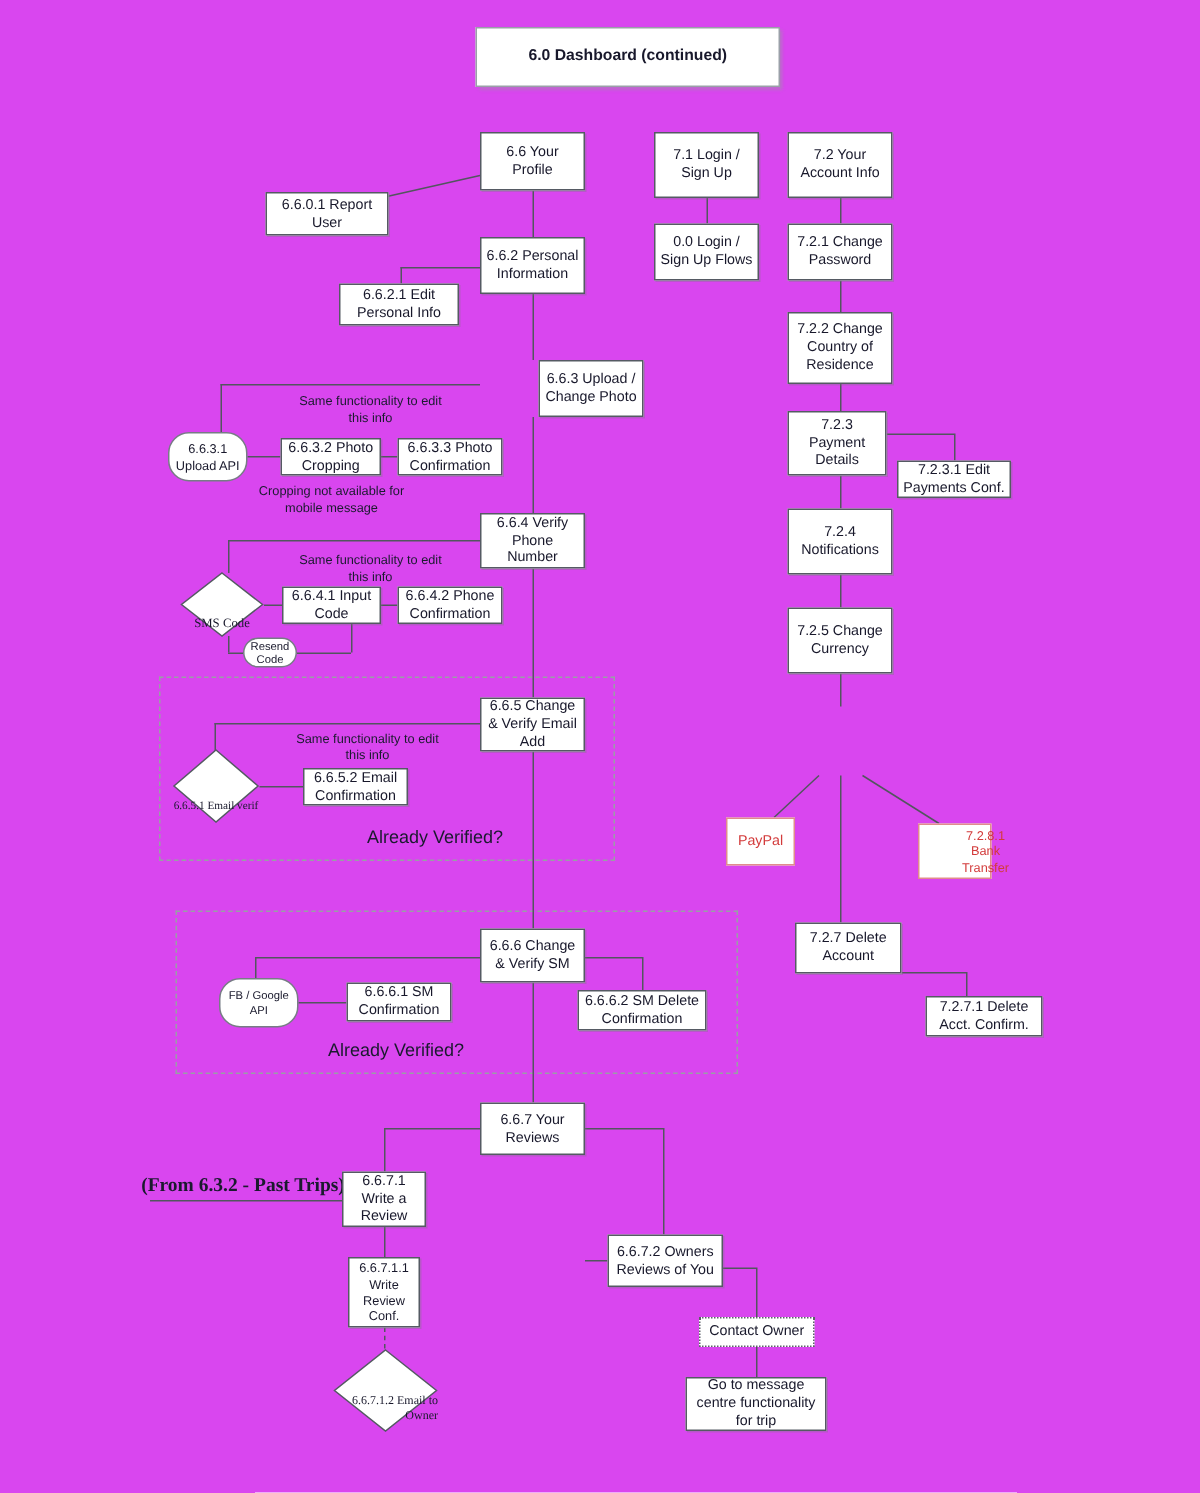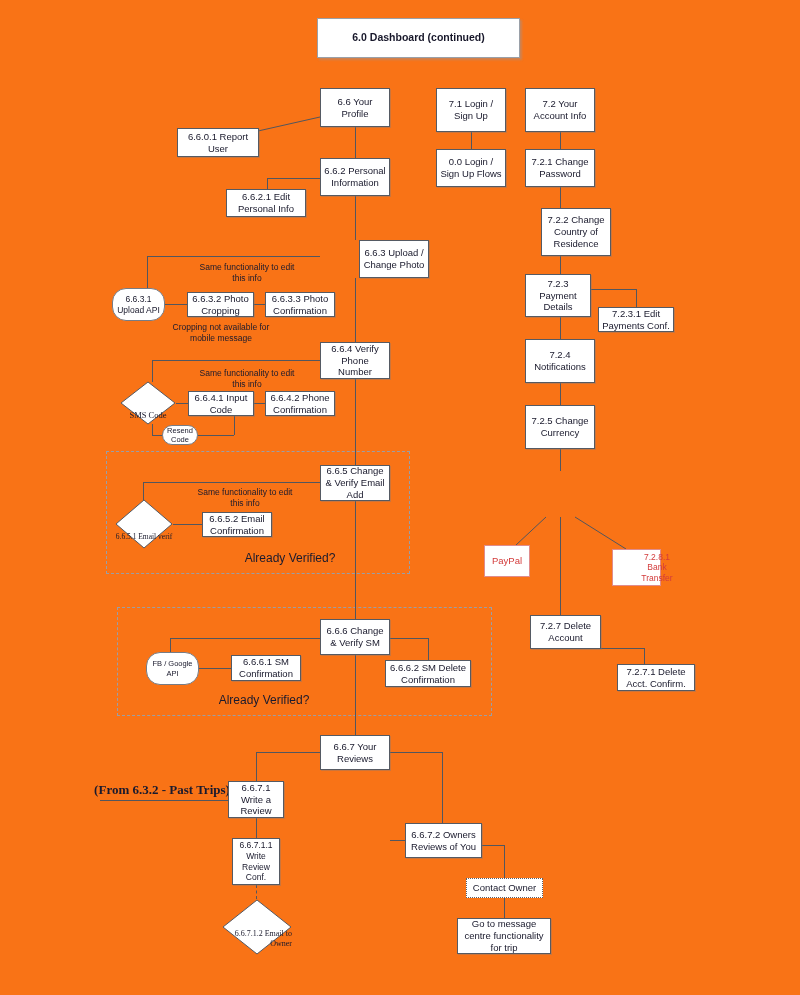--- a/index.html
+++ b/index.html
@@ -1,17 +1,17 @@
 <!DOCTYPE html>
 <html><head>
 <meta charset="utf-8">
 <style>
   html,body{margin:0;padding:0;background:#ffffff;}
   body{font-family:"Liberation Sans","DejaVu Sans",sans-serif;color:#1a1a2e;}
-  #canvas{position:relative;width:800px;height:995px;overflow:hidden;background:#f97316;}
+  #canvas{position:relative;width:800px;height:995px;overflow:hidden;background:#d946ef;}
 
   
   .node{
     position:absolute;
     box-sizing:border-box;
     display:flex;align-items:center;justify-content:center;
     text-align:center;
     font-size:9.5px;
     line-height:1.25;
     color:#18182b;
@@ -244,21 +244,21 @@
   <div class="node" style="left:457px;top:918px;width:94px;height:36px;">Go to message centre functionality for trip</div>
 
   <div class="node" style="left:436px;top:88px;width:70px;height:44px;">7.1 Login / Sign Up</div>
 
   <div class="node" style="left:436px;top:149px;width:70px;height:38px;">0.0 Login / Sign Up Flows</div>
 
   <div class="node" style="left:525px;top:88px;width:70px;height:44px;">7.2 Your Account Info</div>
 
   <div class="node" style="left:525px;top:149px;width:70px;height:38px;">7.2.1 Change Password</div>
 
-  <div class="node" style="left:525px;top:208px;width:70px;height:48px;margin-left:16px;">7.2.2 Change Country of Residence</div>
+  <div class="node" style="left:525px;top:208px;width:70px;height:48px;">7.2.2 Change Country of Residence</div>
 
   <div class="node" style="left:525px;top:274px;width:66px;height:43px;">7.2.3 Payment Details</div>
 
   <div class="node" style="left:598px;top:307px;width:76px;height:25px;">7.2.3.1 Edit Payments Conf.</div>
 
   <div class="node" style="left:525px;top:339px;width:70px;height:44px;">7.2.4 Notifications</div>
 
   <div class="node" style="left:525px;top:405px;width:70px;height:44px;">7.2.5 Change Currency</div>
 
 

